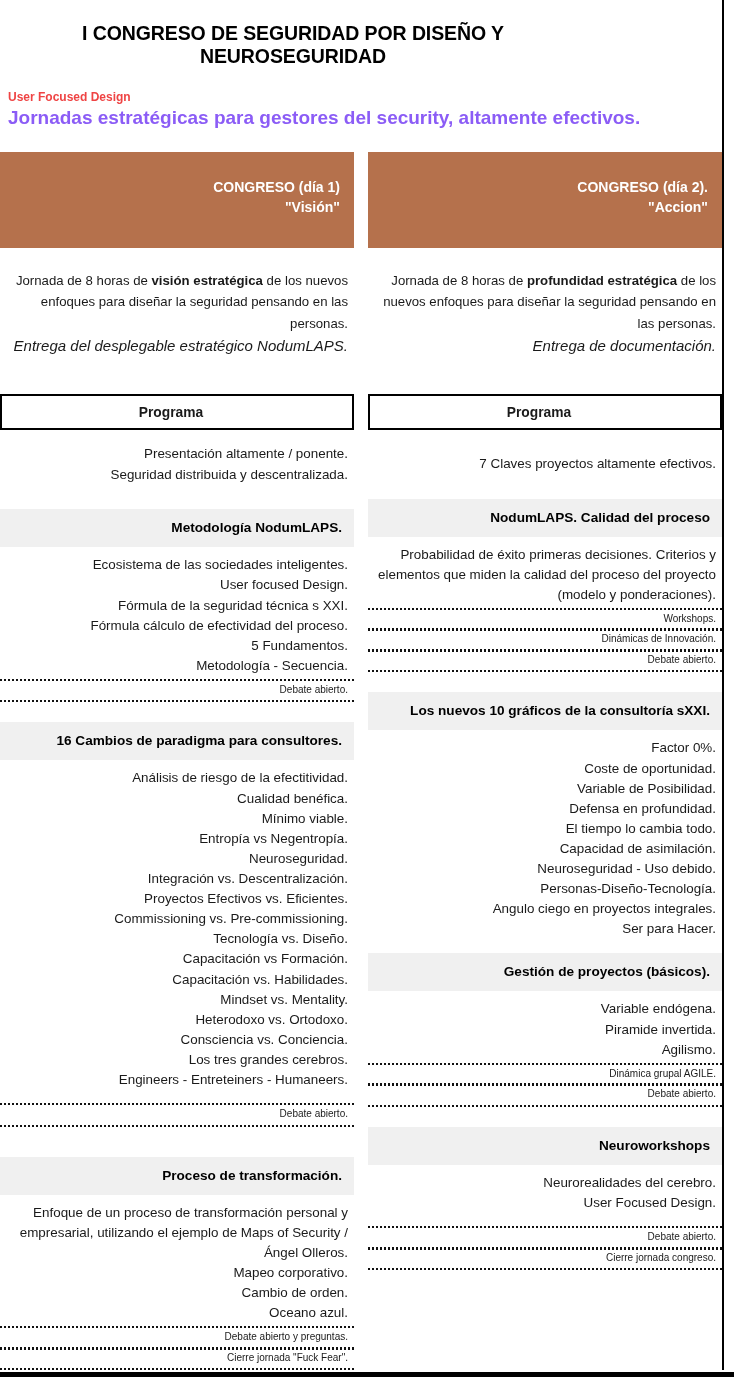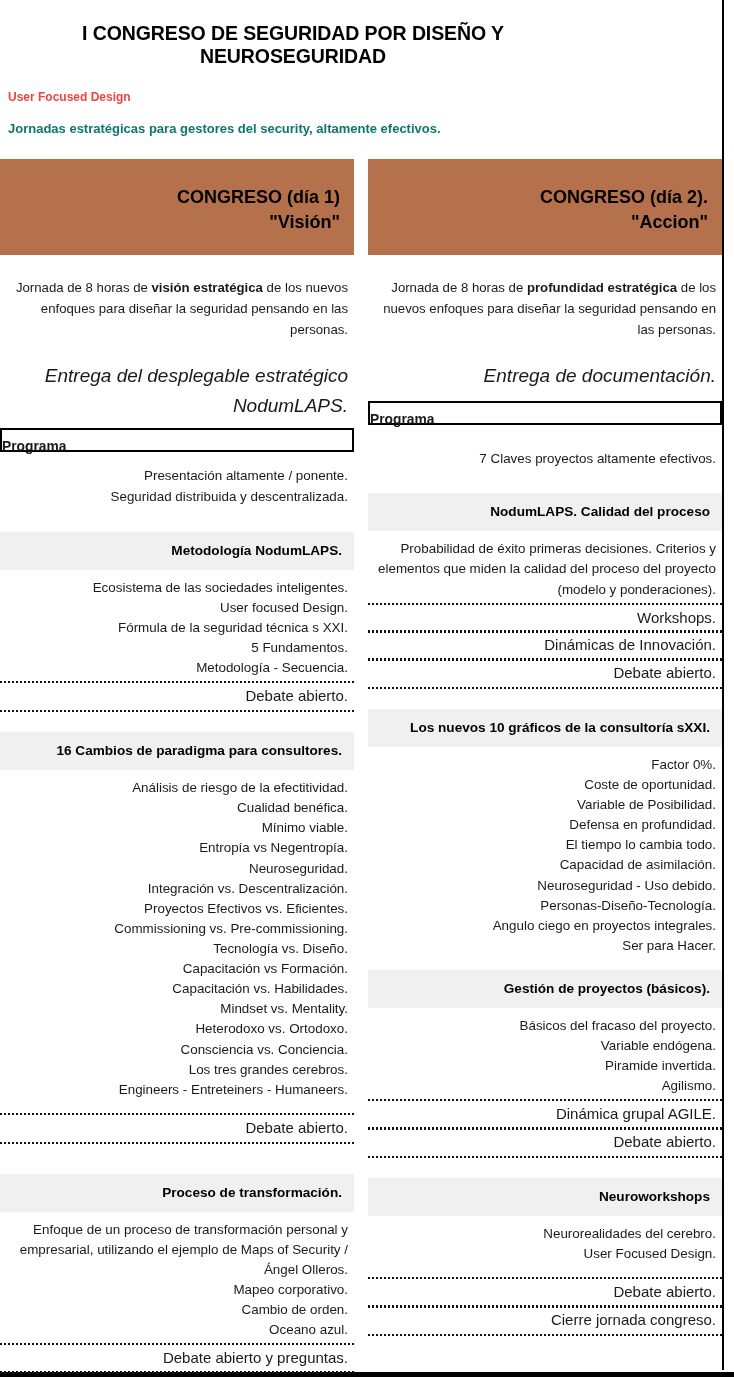--- a/index.html
+++ b/index.html
@@ -60,74 +60,73 @@
     width: 722px;
     padding: 4px 0 8px 8px;
   }
   .subhead .brand {
     font-size: 12px;
     font-weight: bold;
     color: #ef4444;
     line-height: 1.25;
   }
   .subhead .tagline {
-    font-size: 13px;
-    font-weight: bold;
-    color: #0f766e;
-    margin-top: 16px;
+    font-size: 19px;
+    font-weight: bold;
+    color: #8b5cf6;
+    margin-top: 2px;
     line-height: 1.2;
   }
 
   
   .columns {
     position: relative;
     display: flex;
     width: 722px;
     gap: 14px;
     margin-top: 14px;
   }
   .col {
     width: 354px;
     flex: 0 0 354px;
     box-sizing: border-box;
   }
 
   .day-banner {
     background: #b5714c;
-    color: #000000;
+    color: #ffffff;
     box-sizing: border-box;
     height: 96px;
     padding: 26px 14px 0 14px;
     text-align: right;
     font-weight: bold;
-    font-size: 18px;
+    font-size: 14px;
     line-height: 1.42;
   }
 
   .intro {
     box-sizing: border-box;
     padding: 22px 6px 0 6px;
     text-align: right;
     font-size: 13.2px;
     line-height: 1.62;
     min-height: 140px;
   }
   .intro .bold { font-weight: bold; }
   .intro .delivery {
     font-style: italic;
-    margin-top: 20px;
-    font-size: 19px;
+    font-size: 15px;
   }
 
   .programa-box {
     box-sizing: border-box;
     border: 2px solid #000000;
-    height: 24px;
+    height: 36px;
     line-height: 34px;
-    text-align: left;
+    text-align: center;
     padding-right: 12px;
     font-weight: bold;
     font-size: 13.8px;
     margin-top: 6px;
   }
 
   .plain-block {
     box-sizing: border-box;
     padding: 14px 6px 14px 6px;
     text-align: right;
@@ -156,21 +155,21 @@
     line-height: 1.5;
   }
   .section-body .row { white-space: nowrap; }
   .section-body .wrap { white-space: normal; }
 
   .dotted-row {
     box-sizing: border-box;
     border-top: 2px dotted #111111;
     border-bottom: 2px dotted #111111;
     text-align: right;
-    font-size: 15px;
+    font-size: 10px;
     padding: 2px 6px 3px 6px;
     line-height: 1.45;
     margin-top: -1px;
   }
   .dotted-row.stack { margin-top: -3px; }
 
   .spacer-sm { height: 10px; }
   .spacer-md { height: 20px; }
   .spacer-lg { height: 30px; }
 </style>
@@ -214,20 +213,21 @@
         <div class="row">Seguridad distribuida y descentralizada.</div>
       </div>
 
       <div class="spacer-sm"></div>
 
       <div class="section-head">Metodología NodumLAPS.</div>
       <div class="section-body">
         <div class="row">Ecosistema de las sociedades inteligentes.</div>
         <div class="row">User focused Design.</div>
         <div class="row">Fórmula de la seguridad técnica s XXI.</div>
+        <div class="row">Fórmula cálculo de efectividad del proceso.</div>
         <div class="row">5 Fundamentos.</div>
         <div class="row">Metodología - Secuencia.</div>
       </div>
       <div class="dotted-row">Debate abierto.</div>
 
       <div class="spacer-md"></div>
 
       <div class="section-head">16 Cambios de paradigma para consultores.</div>
       <div class="section-body">
         <div class="row">Análisis de riesgo de la efectitividad.</div>
@@ -308,21 +308,20 @@
         <div class="row">Neuroseguridad - Uso debido.</div>
         <div class="row">Personas-Diseño-Tecnología.</div>
         <div class="row">Angulo ciego en proyectos integrales.</div>
         <div class="row">Ser para Hacer.</div>
       </div>
 
       <div class="spacer-sm"></div>
 
       <div class="section-head">Gestión de proyectos (básicos).</div>
       <div class="section-body">
-        <div class="row">Básicos del fracaso del proyecto.</div>
         <div class="row">Variable endógena.</div>
         <div class="row">Piramide invertida.</div>
         <div class="row">Agilismo.</div>
       </div>
       <div class="dotted-row">Dinámica grupal AGILE.</div>
       <div class="dotted-row stack">Debate abierto.</div>
 
       <div class="spacer-md"></div>
 
       <div class="section-head">Neuroworkshops</div>

